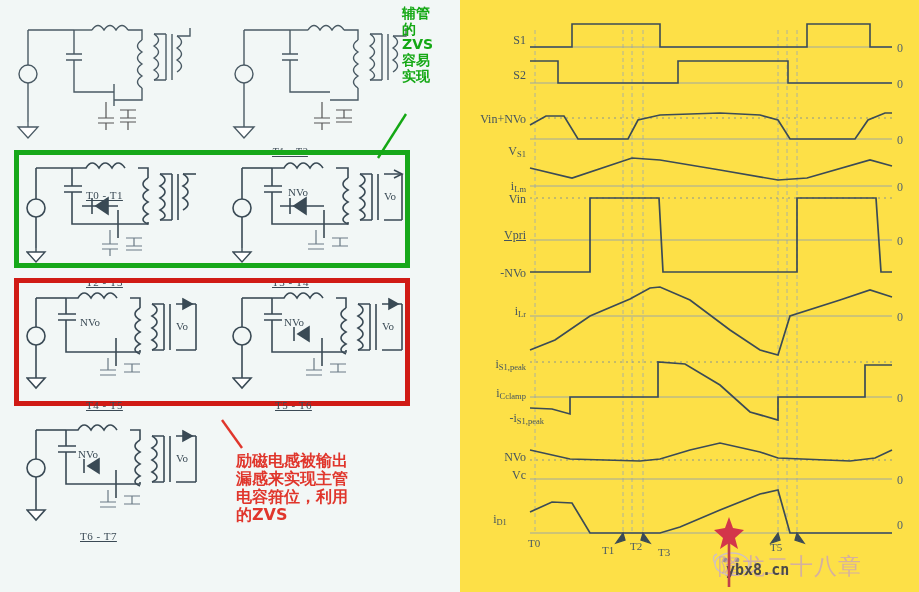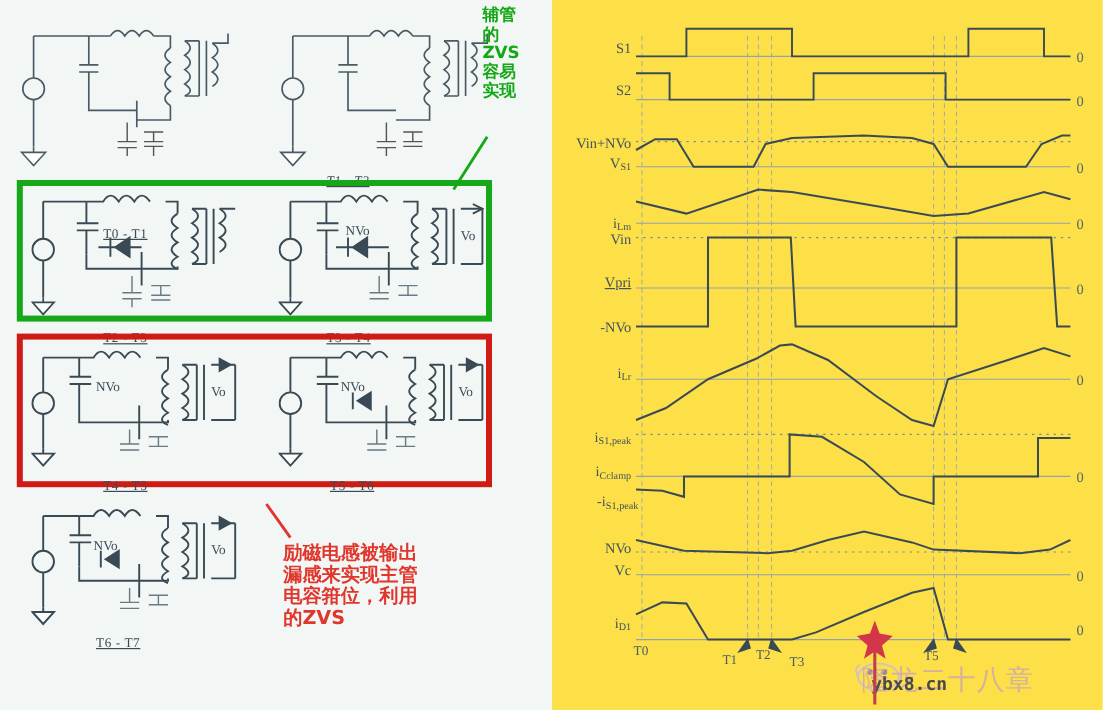--- a/index.html
+++ b/index.html
@@ -306,32 +306,32 @@
     <svg class="leader" style="left:218px;top:416px;" width="30" height="36">
       <line x1="4" y1="4" x2="24" y2="32" stroke="#e0362c" stroke-width="2.4"></line>
     </svg>
   </div>
 
   <div id="right">
 
     <div class="wf-label" style="left:14px;top:33px;width:52px;">S1</div>
     <div class="wf-label" style="left:14px;top:68px;width:52px;">S2</div>
     <div class="wf-label" style="left:4px;top:112px;width:62px;">Vin+NVo</div>
-    <div class="wf-label" style="left:14px;top:129px;width:52px;">V<sub>S1</sub></div>
+    <div class="wf-label" style="left:14px;top:144px;width:52px;">V<sub>S1</sub></div>
     <div class="wf-label" style="left:14px;top:179px;width:52px;">i<sub>Lm</sub></div>
     <div class="wf-label" style="left:14px;top:192px;width:52px;">Vin</div>
     <div class="wf-label" style="left:14px;top:228px;width:52px;text-decoration:underline;">Vpri</div>
     <div class="wf-label" style="left:10px;top:266px;width:56px;">-NVo</div>
     <div class="wf-label" style="left:14px;top:304px;width:52px;">i<sub>Lr</sub></div>
     <div class="wf-label" style="left:6px;top:357px;width:60px;">i<sub>S1,peak</sub></div>
     <div class="wf-label" style="left:4px;top:386px;width:62px;">i<sub>Cclamp</sub></div>
-    <div class="wf-label" style="left:8px;top:411px;width:64px;">-i<sub>S1,peak</sub></div>
+    <div class="wf-label" style="left:20px;top:411px;width:64px;">-i<sub>S1,peak</sub></div>
     <div class="wf-label" style="left:12px;top:450px;width:54px;">NVo</div>
     <div class="wf-label" style="left:14px;top:468px;width:52px;">Vc</div>
-    <div class="wf-label" style="left:14px;top:512px;width:52px;">i<sub>D1</sub></div>
+    <div class="wf-label" style="left:14px;top:512px;width:52px;text-align:center;">i<sub>D1</sub></div>
 
     <div class="zero" style="left:437px;top:41px;">0</div>
     <div class="zero" style="left:437px;top:77px;">0</div>
     <div class="zero" style="left:437px;top:133px;">0</div>
     <div class="zero" style="left:437px;top:180px;">0</div>
     <div class="zero" style="left:437px;top:234px;">0</div>
     <div class="zero" style="left:437px;top:310px;">0</div>
     <div class="zero" style="left:437px;top:391px;">0</div>
     <div class="zero" style="left:437px;top:473px;">0</div>
     <div class="zero" style="left:437px;top:518px;">0</div>

